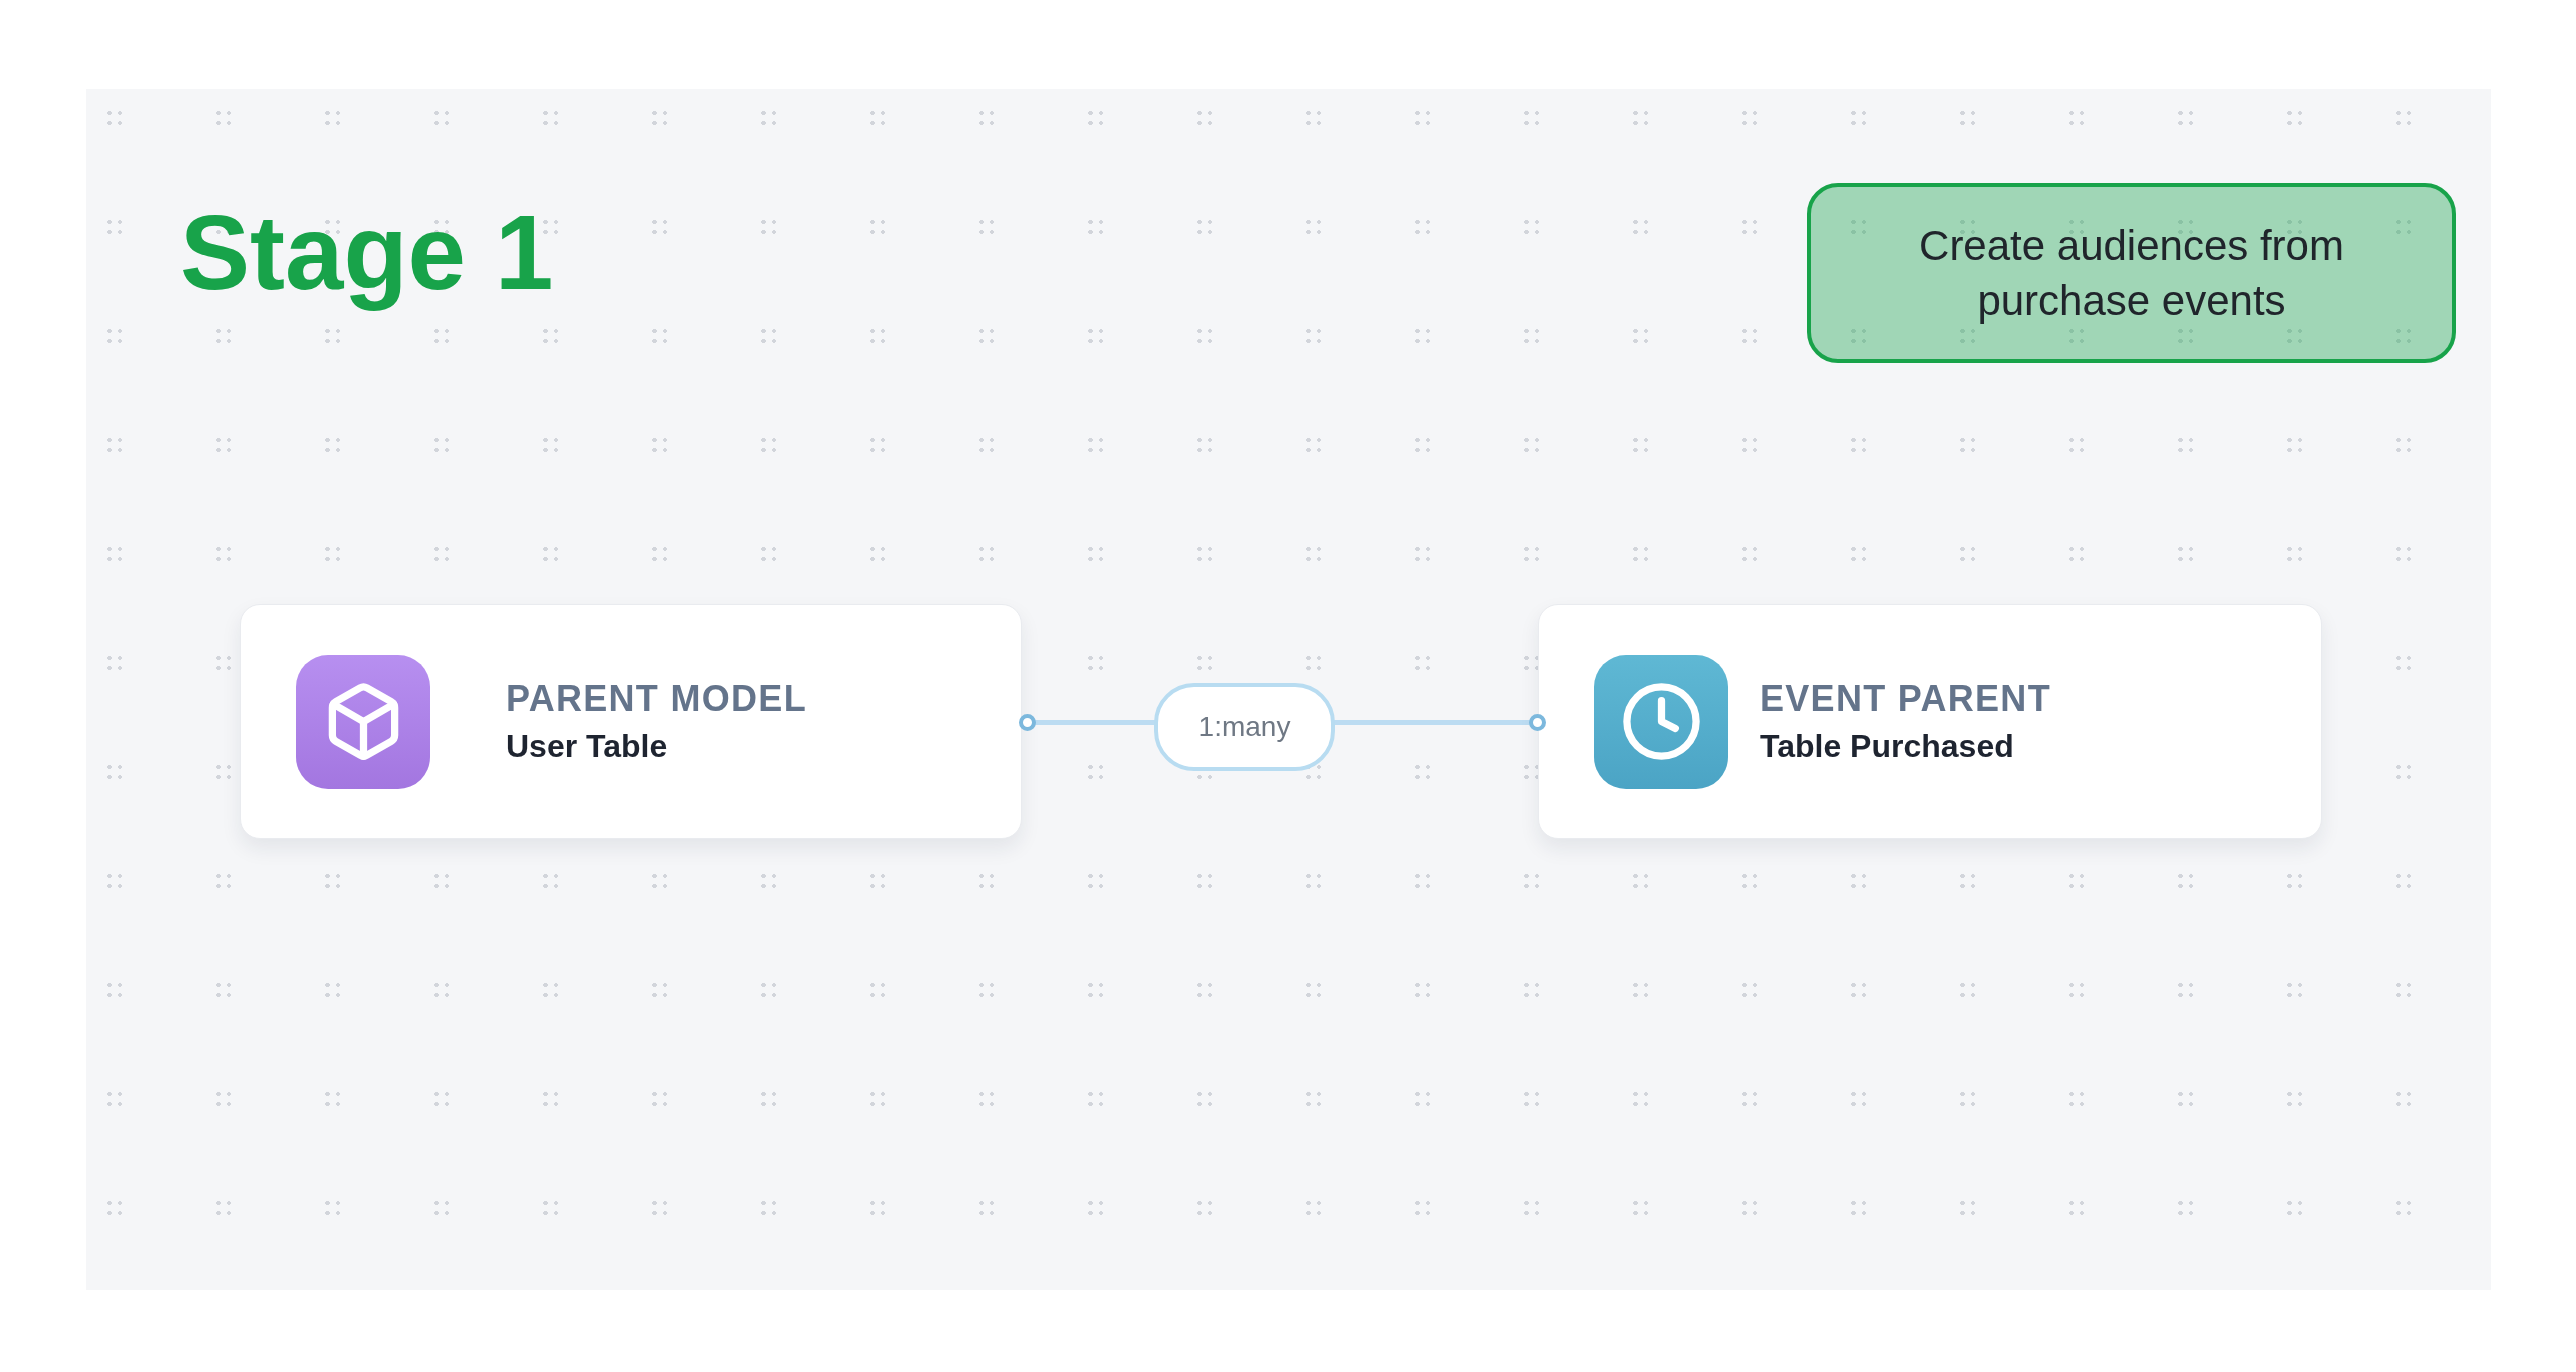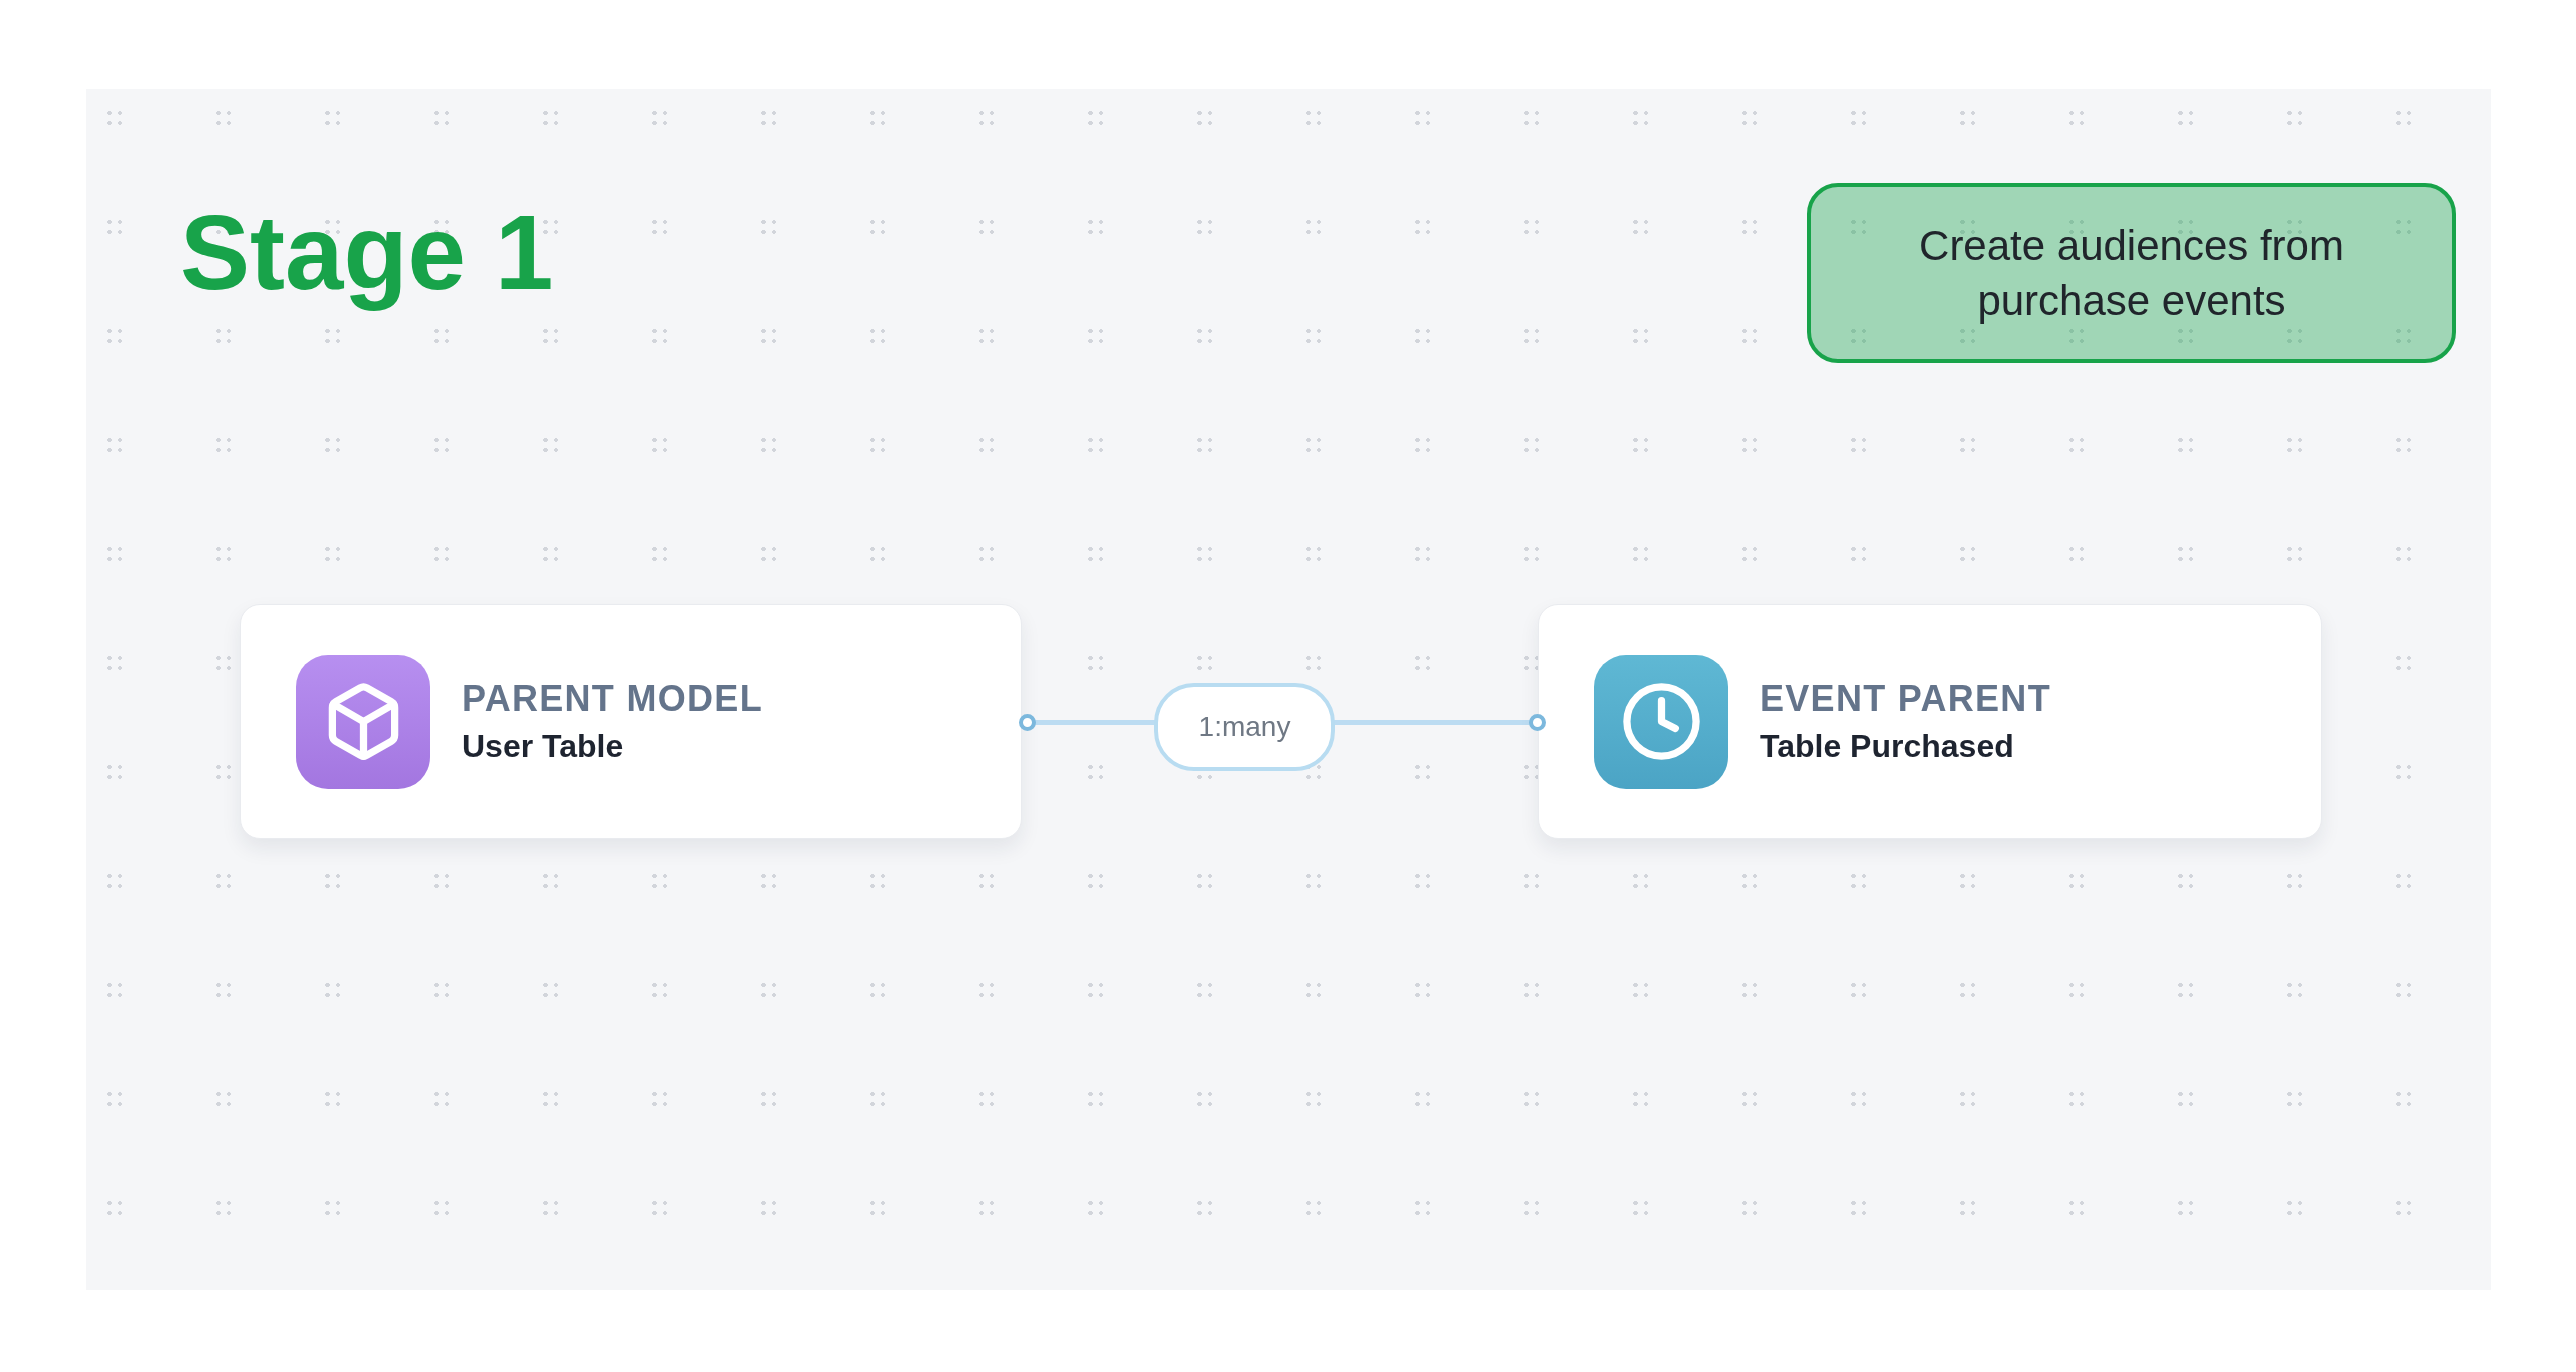--- a/index.html
+++ b/index.html
@@ -60,21 +60,21 @@
     height: 235px;
     box-sizing: border-box;
     background: #ffffff;
     border: 1.3px solid var(--card-border, #e9ebef);
     border-radius: 20px;
     box-shadow: 0 9.4px 20px rgba(30, 41, 59, 0.08);
     display: flex; align-items: center;
     padding-left: 55px;
     z-index: 2;
   }
-  .node-left  { left: 154px;  width: 782px; }
+  .node-left  { left: 154px;  width: 782px; gap: 44px; }
   .node-right { left: 1452px; width: 784px; }
 
   .node-icon {
     width: 134px; height: 134px;
     border-radius: 32px;
     flex: 0 0 auto;
     display: flex; align-items: center; justify-content: center;
     margin-right: 32px;
   }
   .node-icon.purple { background: linear-gradient(180deg, var(--icon-purple-top, #b78ff0), var(--icon-purple-bottom, #a376e0)); }

